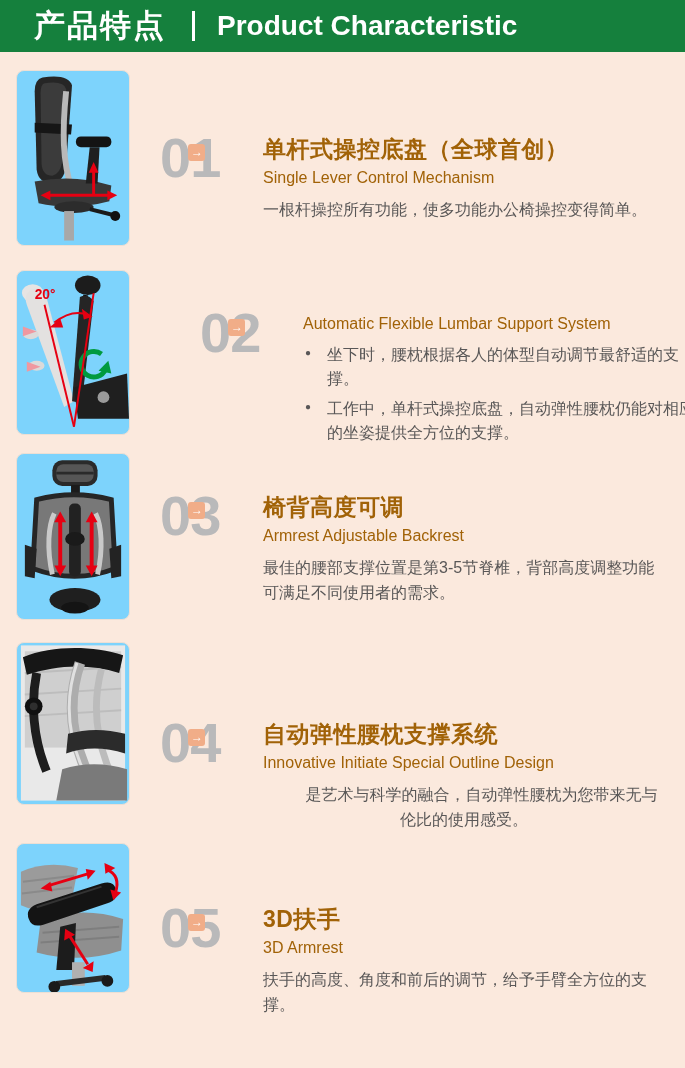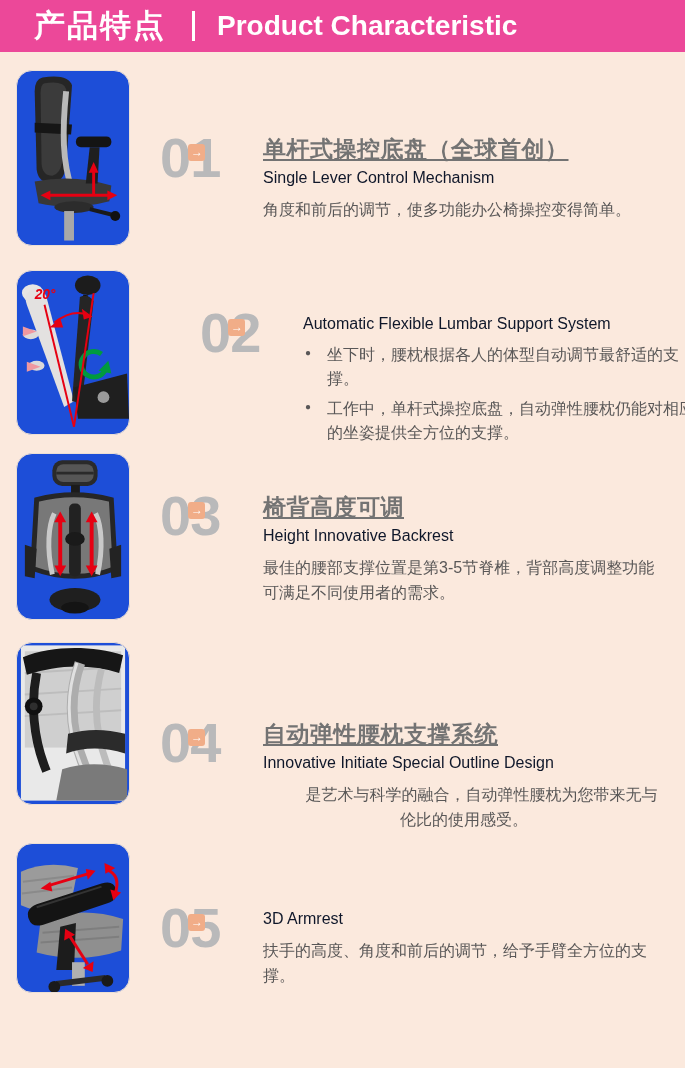--- a/index.html
+++ b/index.html
@@ -7,52 +7,51 @@
   body { font-family:"Liberation Sans","DejaVu Sans",sans-serif; }
 
   .page {
     position:relative; width:685px; height:1068px;
     background:#fbe9dd; overflow:hidden;
   }
 
   
   .header {
     position:absolute; top:0; left:0; width:685px; height:52px;
-    background:#ec4899; display:flex; align-items:center; padding-left:34px;
+    background:#15803d; display:flex; align-items:center; padding-left:34px;
   }
   .header-zh { color:#ffffff; font-size:31px; font-weight:bold; letter-spacing:2px; }
   .header-divider { width:3px; height:30px; background:#ffffff; margin:0 22px 0 26px; }
   .header-en { color:#ffffff; font-size:28px; font-weight:bold; letter-spacing:0px; }
 
   
   .sec { position:absolute; left:0; width:685px; }
   .thumb {
     position:absolute; left:16px; top:0; width:114px;
-    background:#1d4ed8; border:1px solid #ecdfd4; border-radius:16px;
+    background:#7dd3fc; border:1px solid #ecdfd4; border-radius:8px;
     overflow:hidden;
-    font-style:italic;
   }
   .thumb svg { display:block; width:100%; height:100%; }
 
   .content { position:absolute; left:160px; width:440px; }
   .num {
     position:absolute; left:0; top:0;
     font-size:56px; line-height:46px; font-weight:bold;
     color:#b9b9ba; letter-spacing:-1px;
   }
   .badge {
     position:absolute; left:28px; top:9px; width:17px; height:17px;
     background:#f1ad88; border-radius:3px;
     display:flex; align-items:center; justify-content:center;
   }
   .badge-glyph { color:#ffffff; font-size:12px; font-weight:bold; line-height:17px; }
 
   .txt { margin-left:103px; width:402px; }
-  .title-zh { margin:0; font-size:23px; line-height:1.25; font-weight:bold; color:#737373; letter-spacing:0.5px;text-decoration:underline; }
-  .title-en { margin-top:5px; font-size:16px; color:#0f172a; }
+  .title-zh { margin:0; font-size:23px; line-height:1.25; font-weight:bold; color:#a16207; letter-spacing:0.5px; }
+  .title-en { margin-top:5px; font-size:16px; color:#a16207; }
   .body { margin:11px 0 0 0; font-size:16px; color:#595757; line-height:1.55; }
   .body.indent { text-indent:2.2em;text-align:center; }
 
   .bullets { margin:10px 0 0 0; padding:0; list-style:none; }
   .bullets li {
     position:relative; padding-left:24px; margin-bottom:6px;
     font-size:16px; color:#595757; line-height:1.5;
   }
   .bullets li::before {
     content:"●"; position:absolute; left:2px; top:2px;
@@ -94,21 +93,21 @@
     <div class="content" style="top:65px;">
       <div class="num">
         <span>01</span>
         <span class="badge">
             <span class="badge-glyph">→</span>
           </span>
       </div>
       <div class="txt">
         <h2 class="title-zh">单杆式操控底盘（全球首创）</h2>
         <div class="title-en">Single Lever Control Mechanism</div>
-        <p class="body">角度和前后的调节，使多功能办公椅操控变得简单。</p>
+        <p class="body">一根杆操控所有功能，使多功能办公椅操控变得简单。</p>
       </div>
     </div>
   </div>
 
   <div class="sec" style="top:270px;">
     <div class="thumb" style="height:165px;">
       <svg viewBox="0 0 114 165">
         <ellipse cx="16" cy="22" rx="11" ry="9" fill="#e6e4e3"></ellipse>
         <path d="M10 34 Q6 22 16 18 Q26 14 30 26 L58 132 L48 138 Z" fill="#e3e1e0"></path>
         <ellipse cx="14" cy="64" rx="8" ry="5" fill="#dcdad9"></ellipse>
@@ -173,21 +172,21 @@
     </div>
     <div class="content" style="top:40px;">
       <div class="num">
         <span>03</span>
         <span class="badge">
             <span class="badge-glyph">→</span>
           </span>
       </div>
       <div class="txt">
         <h2 class="title-zh">椅背高度可调</h2>
-        <div class="title-en">Height Innovative Backrest</div>
+        <div class="title-en">Armrest Adjustable Backrest</div>
         <p class="body">最佳的腰部支撑位置是第3-5节脊椎，背部高度调整功能可满足不同使用者的需求。</p>
       </div>
     </div>
   </div>
 
   <div class="sec" style="top:642px;">
     <div class="thumb" style="height:163px;">
       <svg viewBox="0 0 114 163">
         <rect x="4" y="2" width="106" height="158" fill="#e9e9e9"></rect>
         <rect x="8" y="8" width="98" height="98" fill="#cfcfcf"></rect>
@@ -248,19 +247,20 @@
       </svg>
     </div>
     <div class="content" style="top:62px;">
       <div class="num">
         <span>05</span>
         <span class="badge">
             <span class="badge-glyph">→</span>
           </span>
       </div>
       <div class="txt">
+        <h2 class="title-zh">3D扶手</h2>
         <div class="title-en">3D Armrest</div>
         <p class="body">扶手的高度、角度和前后的调节，给予手臂全方位的支撑。</p>
       </div>
     </div>
   </div>
 
 </div>
 
 </body></html>

